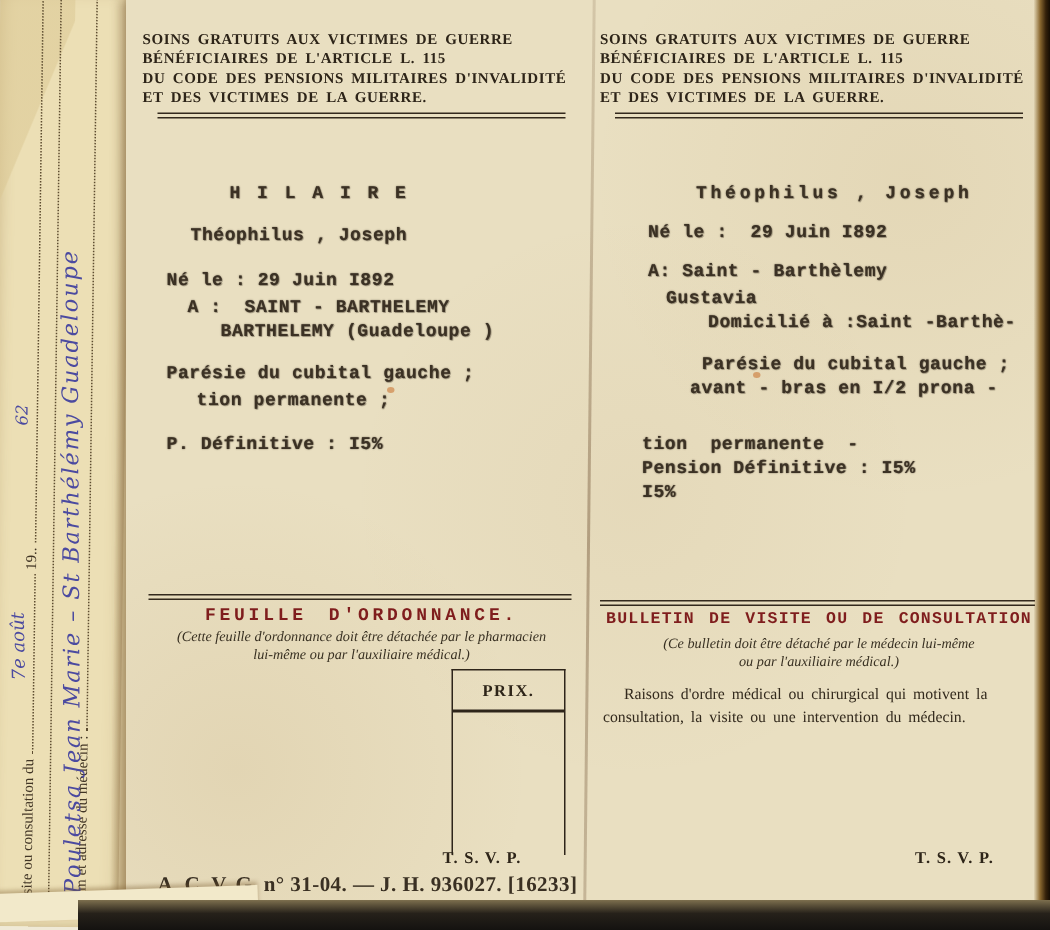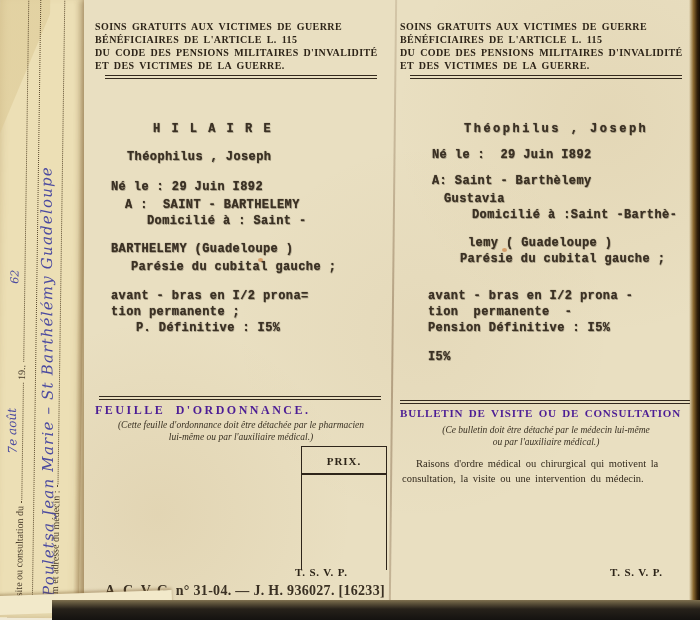--- a/index.html
+++ b/index.html
@@ -87,33 +87,33 @@
   .t-r div:nth-child(6){ margin-top:12px; margin-left:28px;padding-left:40px; }
   .t-r div:nth-child(7){ margin-left:60px; }
   .t-r div:nth-child(8){ margin-top:21px; margin-left:28px; }
   .t-r div:nth-child(9){ margin-left:28px; }
   .t-r div:nth-child(10){ margin-left:28px; }
   .t-r div:nth-child(11){ margin-top:13px; margin-left:28px; }
   .t-r div:nth-child(12){ margin-top:1px;  margin-left:72px; }
 
   .rule2-l { position:absolute; top:396px; left:4px; width:282px; }
   .rule2-r { position:absolute; top:400px; left:0; width:290px; }
-  .sec-title { position:absolute; width:100%; font-family:Liberation Serif, serif;
-               font-weight:bold; color:#4c1d95; }
+  .sec-title { position:absolute; width:100%; text-align:center; font-family:Liberation Mono, monospace;
+               font-weight:bold; color:#7f1d1d; }
   .sec-title-l { top:403px; font-size:12px; letter-spacing:2.5px; word-spacing:5px; }
   .sec-title-r { top:407px; font-size:11px; letter-spacing:.8px; word-spacing:2px; }
   .sec-note { position:absolute; width:100%; text-align:center; font-family:"Liberation Serif", serif;
               font-style:italic; font-size:9.5px; line-height:12px; color:#383022; }
   .note-l { top:419px; } .note-r { top:424px; }
 
   .body-text { position:absolute; font-family:"Liberation Serif", serif; font-size:10.5px;
                line-height:15px; color:#332a1d; word-spacing:2px; width:282px; left:2px; }
   .body1-r { top:456px; padding-left:14px; } .body2-r { top:471px; }
 
-  .prix-box { position:absolute; top:446px; left:206px; width:86px; height:124px;
+  .prix-box { position:absolute; top:446px; left:206px; width:76px; height:124px;
               border:1.6px solid #2e251a; border-bottom:none; }
   .prix-label { text-align:center; font-family:"Liberation Serif", serif; font-weight:bold;
                 font-size:11px; color:#2d2418; letter-spacing:1px; padding:8px 0 6px 0;
                 border-bottom:2px solid #2e251a; margin:0 0; }
   .tsvp { position:absolute; font-family:"Liberation Serif", serif; font-weight:bold;
           font-size:11px; letter-spacing:.8px; color:#2d2418; }
   .tsvp-l { top:566px; left:200px; } .tsvp-r { top:566px; left:210px; }
   .footer-code { position:absolute; top:583px; left:10px; font-family:"Liberation Serif", serif;
           font-weight:bold; font-size:14px; letter-spacing:.3px; color:#3a3023; }
 
@@ -156,24 +156,22 @@
         <div>DU CODE DES PENSIONS MILITAIRES D'INVALIDITÉ</div>
         <div>ET DES VICTIMES DE LA GUERRE.</div>
       </div>
       <div class="dbl-rule rule-hdr"></div>
 
       <div class="typed t-l">
         <div>H I L A I R E</div>
         <div>Théophilus , Joseph</div>
         <div>Né le : 29 Juin I892</div>
         <div>A :  SAINT - BARTHELEMY</div>
-        <div>Domicilié à : Saint -</div>
         <div>BARTHELEMY (Guadeloupe )</div>
         <div>Parésie du cubital gauche ;</div>
-        <div>avant - bras en I/2 prona=</div>
         <div>tion permanente ;</div>
         <div>P. Définitive : I5%</div>
       </div>
 
       <div class="dbl-rule rule2-l"></div>
       <div class="sec-title sec-title-l">FEUILLE D'ORDONNANCE.</div>
       <div class="sec-note note-l">
         <div>(Cette feuille d'ordonnance doit être détachée par le pharmacien</div>
         <div>lui-même ou par l'auxiliaire médical.)</div>
       </div>
@@ -193,21 +191,20 @@
         <div>ET DES VICTIMES DE LA GUERRE.</div>
       </div>
       <div class="dbl-rule rule-hdr"></div>
 
       <div class="typed t-r">
         <div>Théophilus , Joseph</div>
         <div>Né le :  29 Juin I892</div>
         <div>A: Saint - Barthèlemy</div>
         <div>Gustavia</div>
         <div>Domicilié à :Saint -Barthè-</div>
-        <div>lemy ( Guadeloupe )</div>
         <div>Parésie du cubital gauche ;</div>
         <div>avant - bras en I/2 prona -</div>
         <div>tion  permanente  -</div>
         <div>Pension Définitive : I5%</div>
         <div>I5%</div>
       </div>
 
       <div class="dbl-rule rule2-r"></div>
       <div class="sec-title sec-title-r">BULLETIN DE VISITE OU DE CONSULTATION</div>
       <div class="sec-note note-r">

